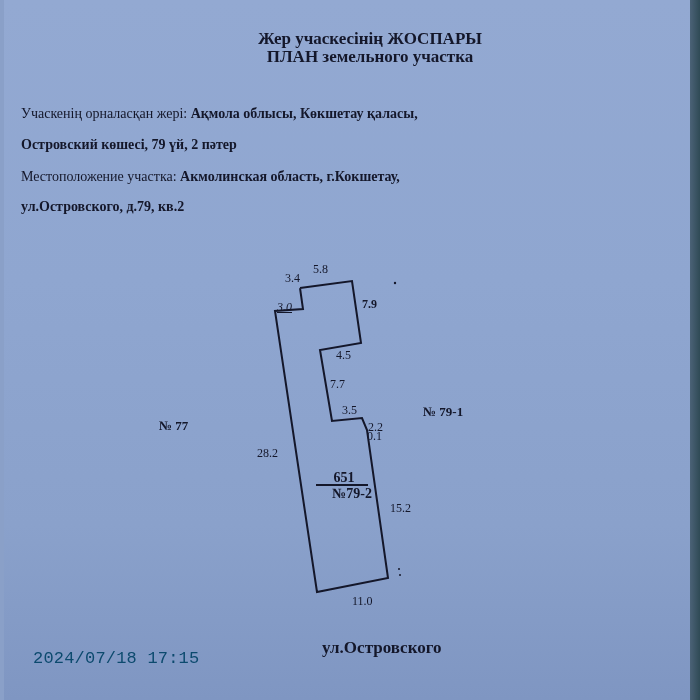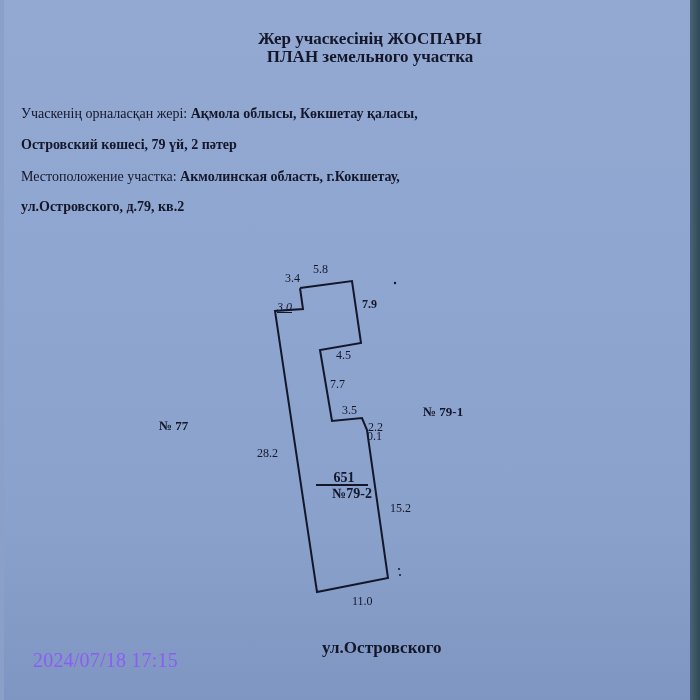--- a/index.html
+++ b/index.html
@@ -48,23 +48,23 @@
       position: absolute; left: 316px; top: 484px; width: 52px; height: 1.5px; background: #14172a;
     }
     .area-id {
       position: absolute; left: 316px; top: 486px; width: 56px; text-align: right;
       font-size: 14px; font-weight: bold;
     }
     .street {
       position: absolute; left: 322px; top: 638px; font-size: 17px; font-weight: bold;
     }
     .timestamp {
-      position: absolute; left: 33px; top: 649px; font-size: 20px;
-      font-family: Liberation Serif, serif;
-      color: #8b5cf6; letter-spacing: 0.2px;
+      position: absolute; left: 33px; top: 649px; font-size: 17px;
+      font-family: Liberation Mono, monospace;
+      color: #0c4a6e; letter-spacing: 0.2px;
     }
   </style>
 </head>
 <body>
 
 <div class="edge-left"></div>
 <div class="edge-right"></div>
 
 <div class="title title-kz">Жер учаскесінің ЖОСПАРЫ</div>
 <div class="title title-ru">ПЛАН земельного участка</div>

